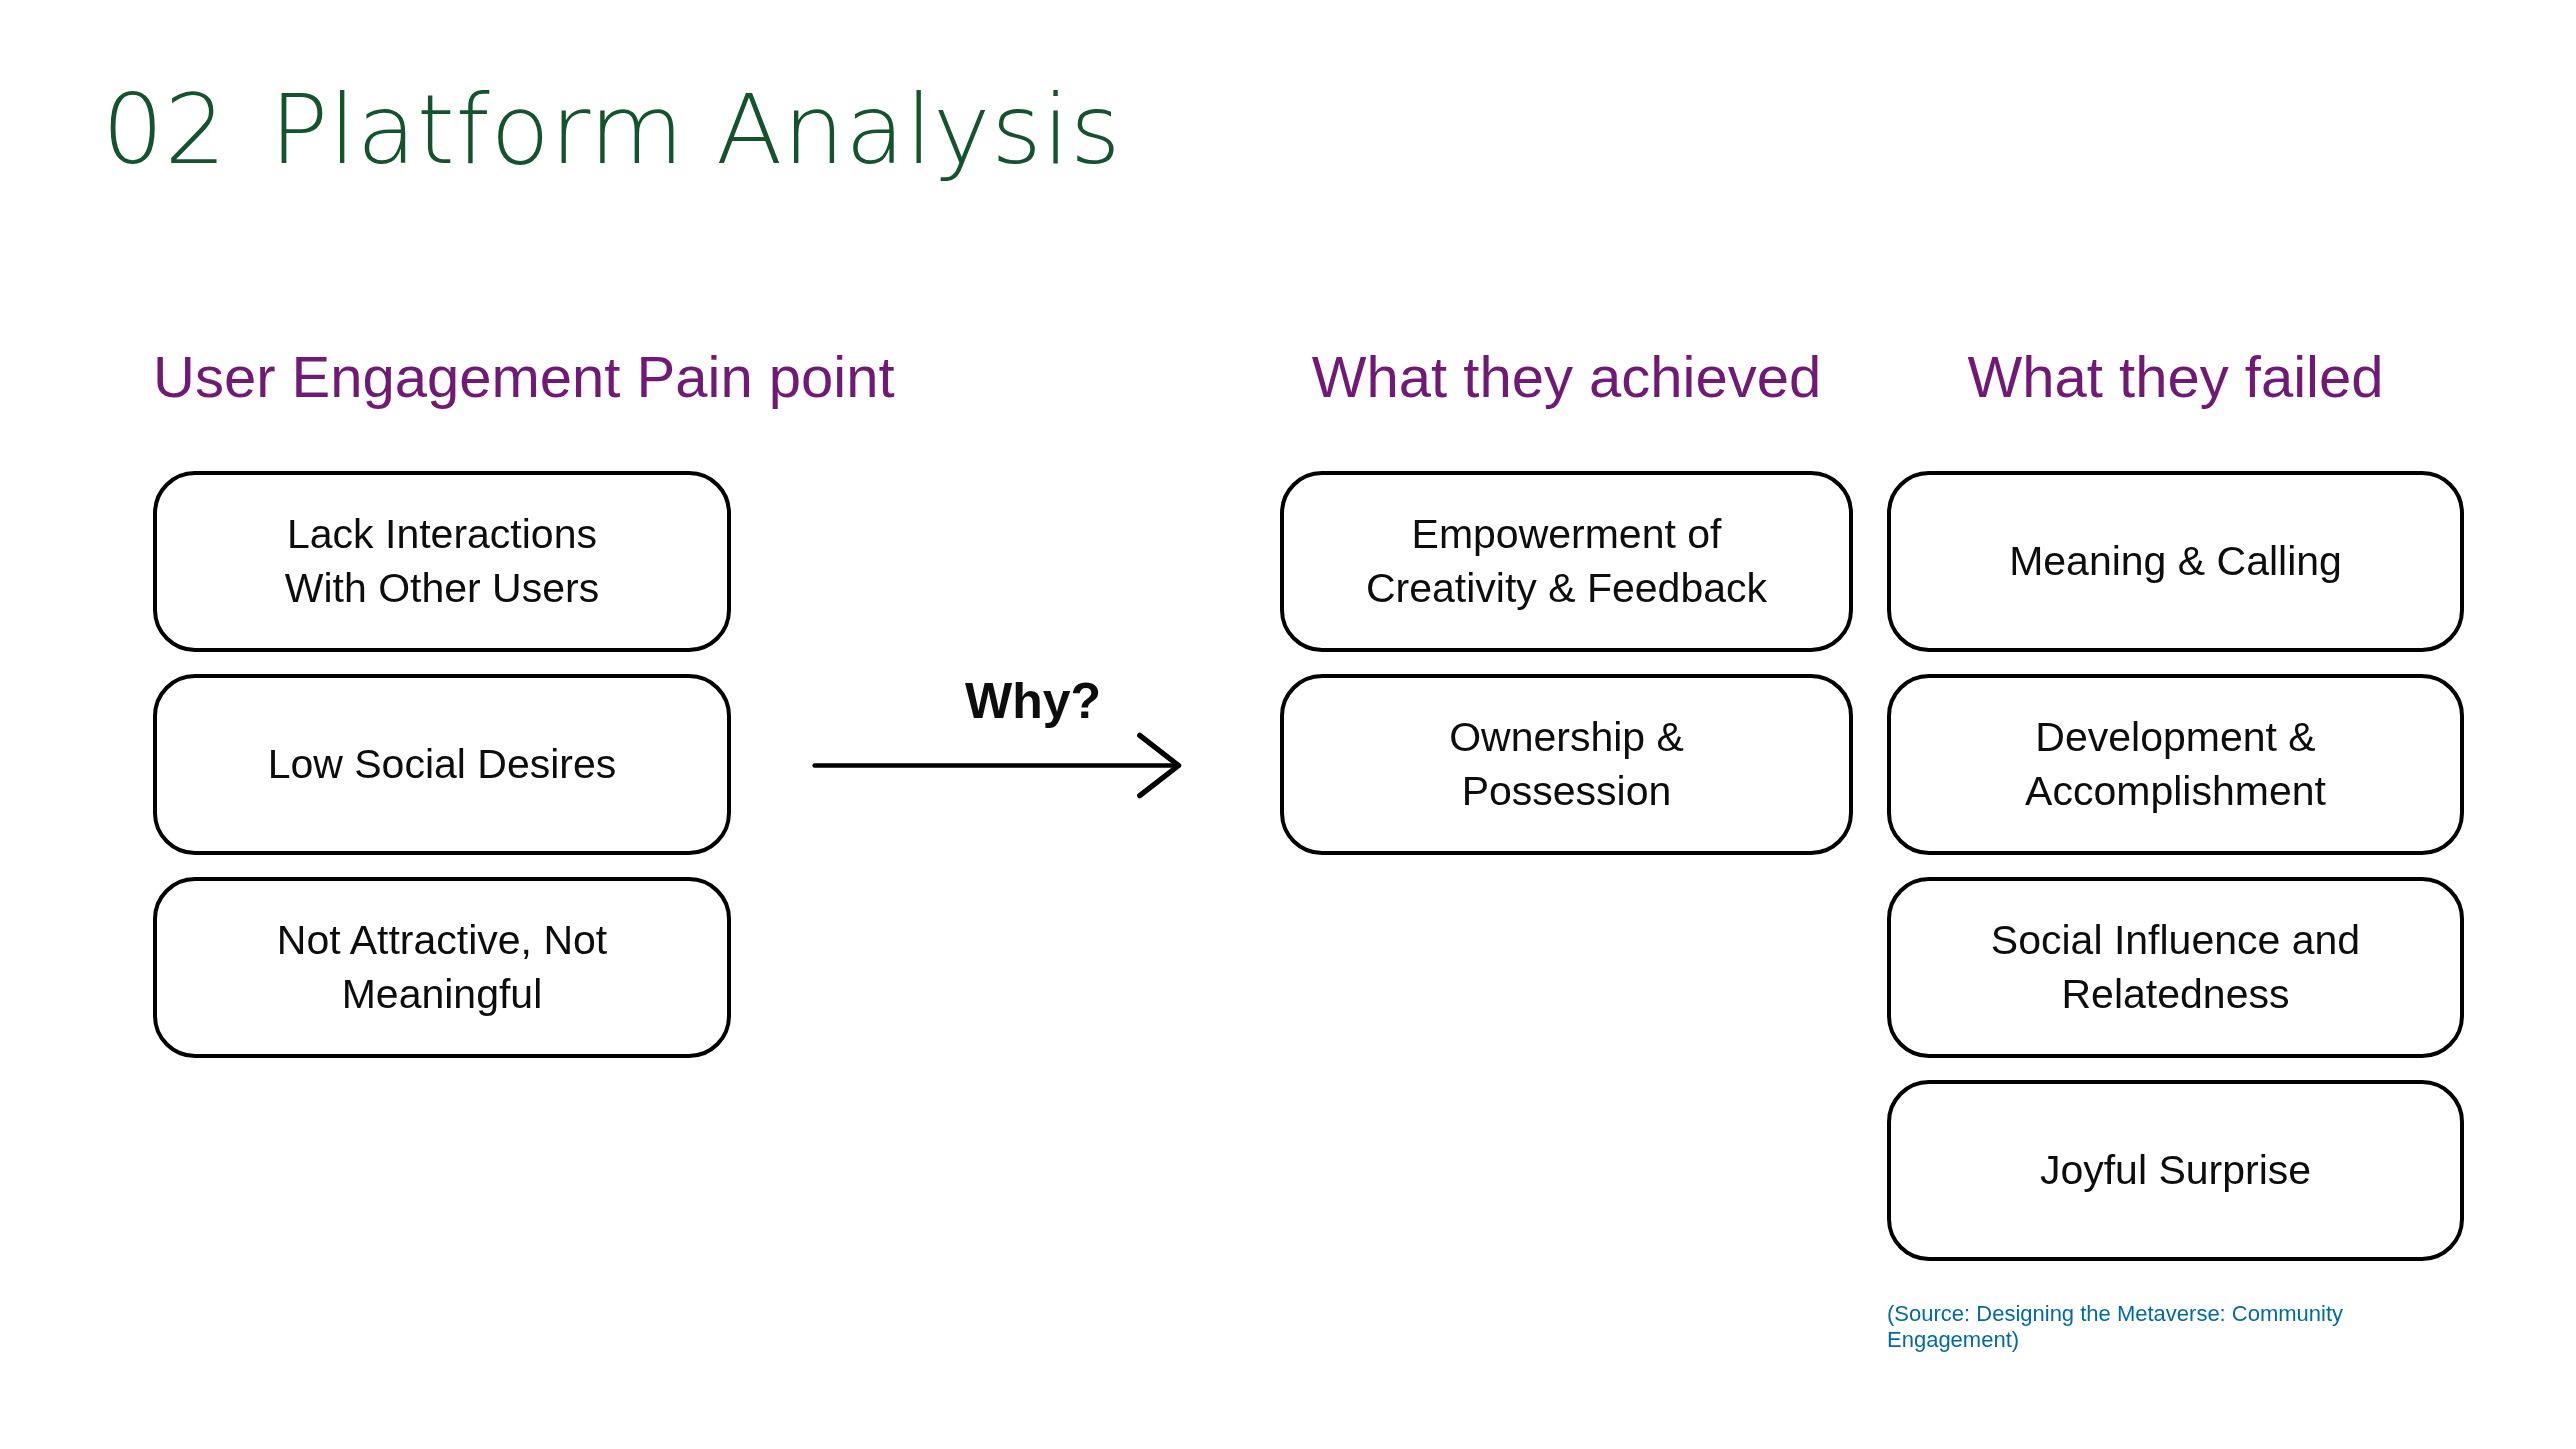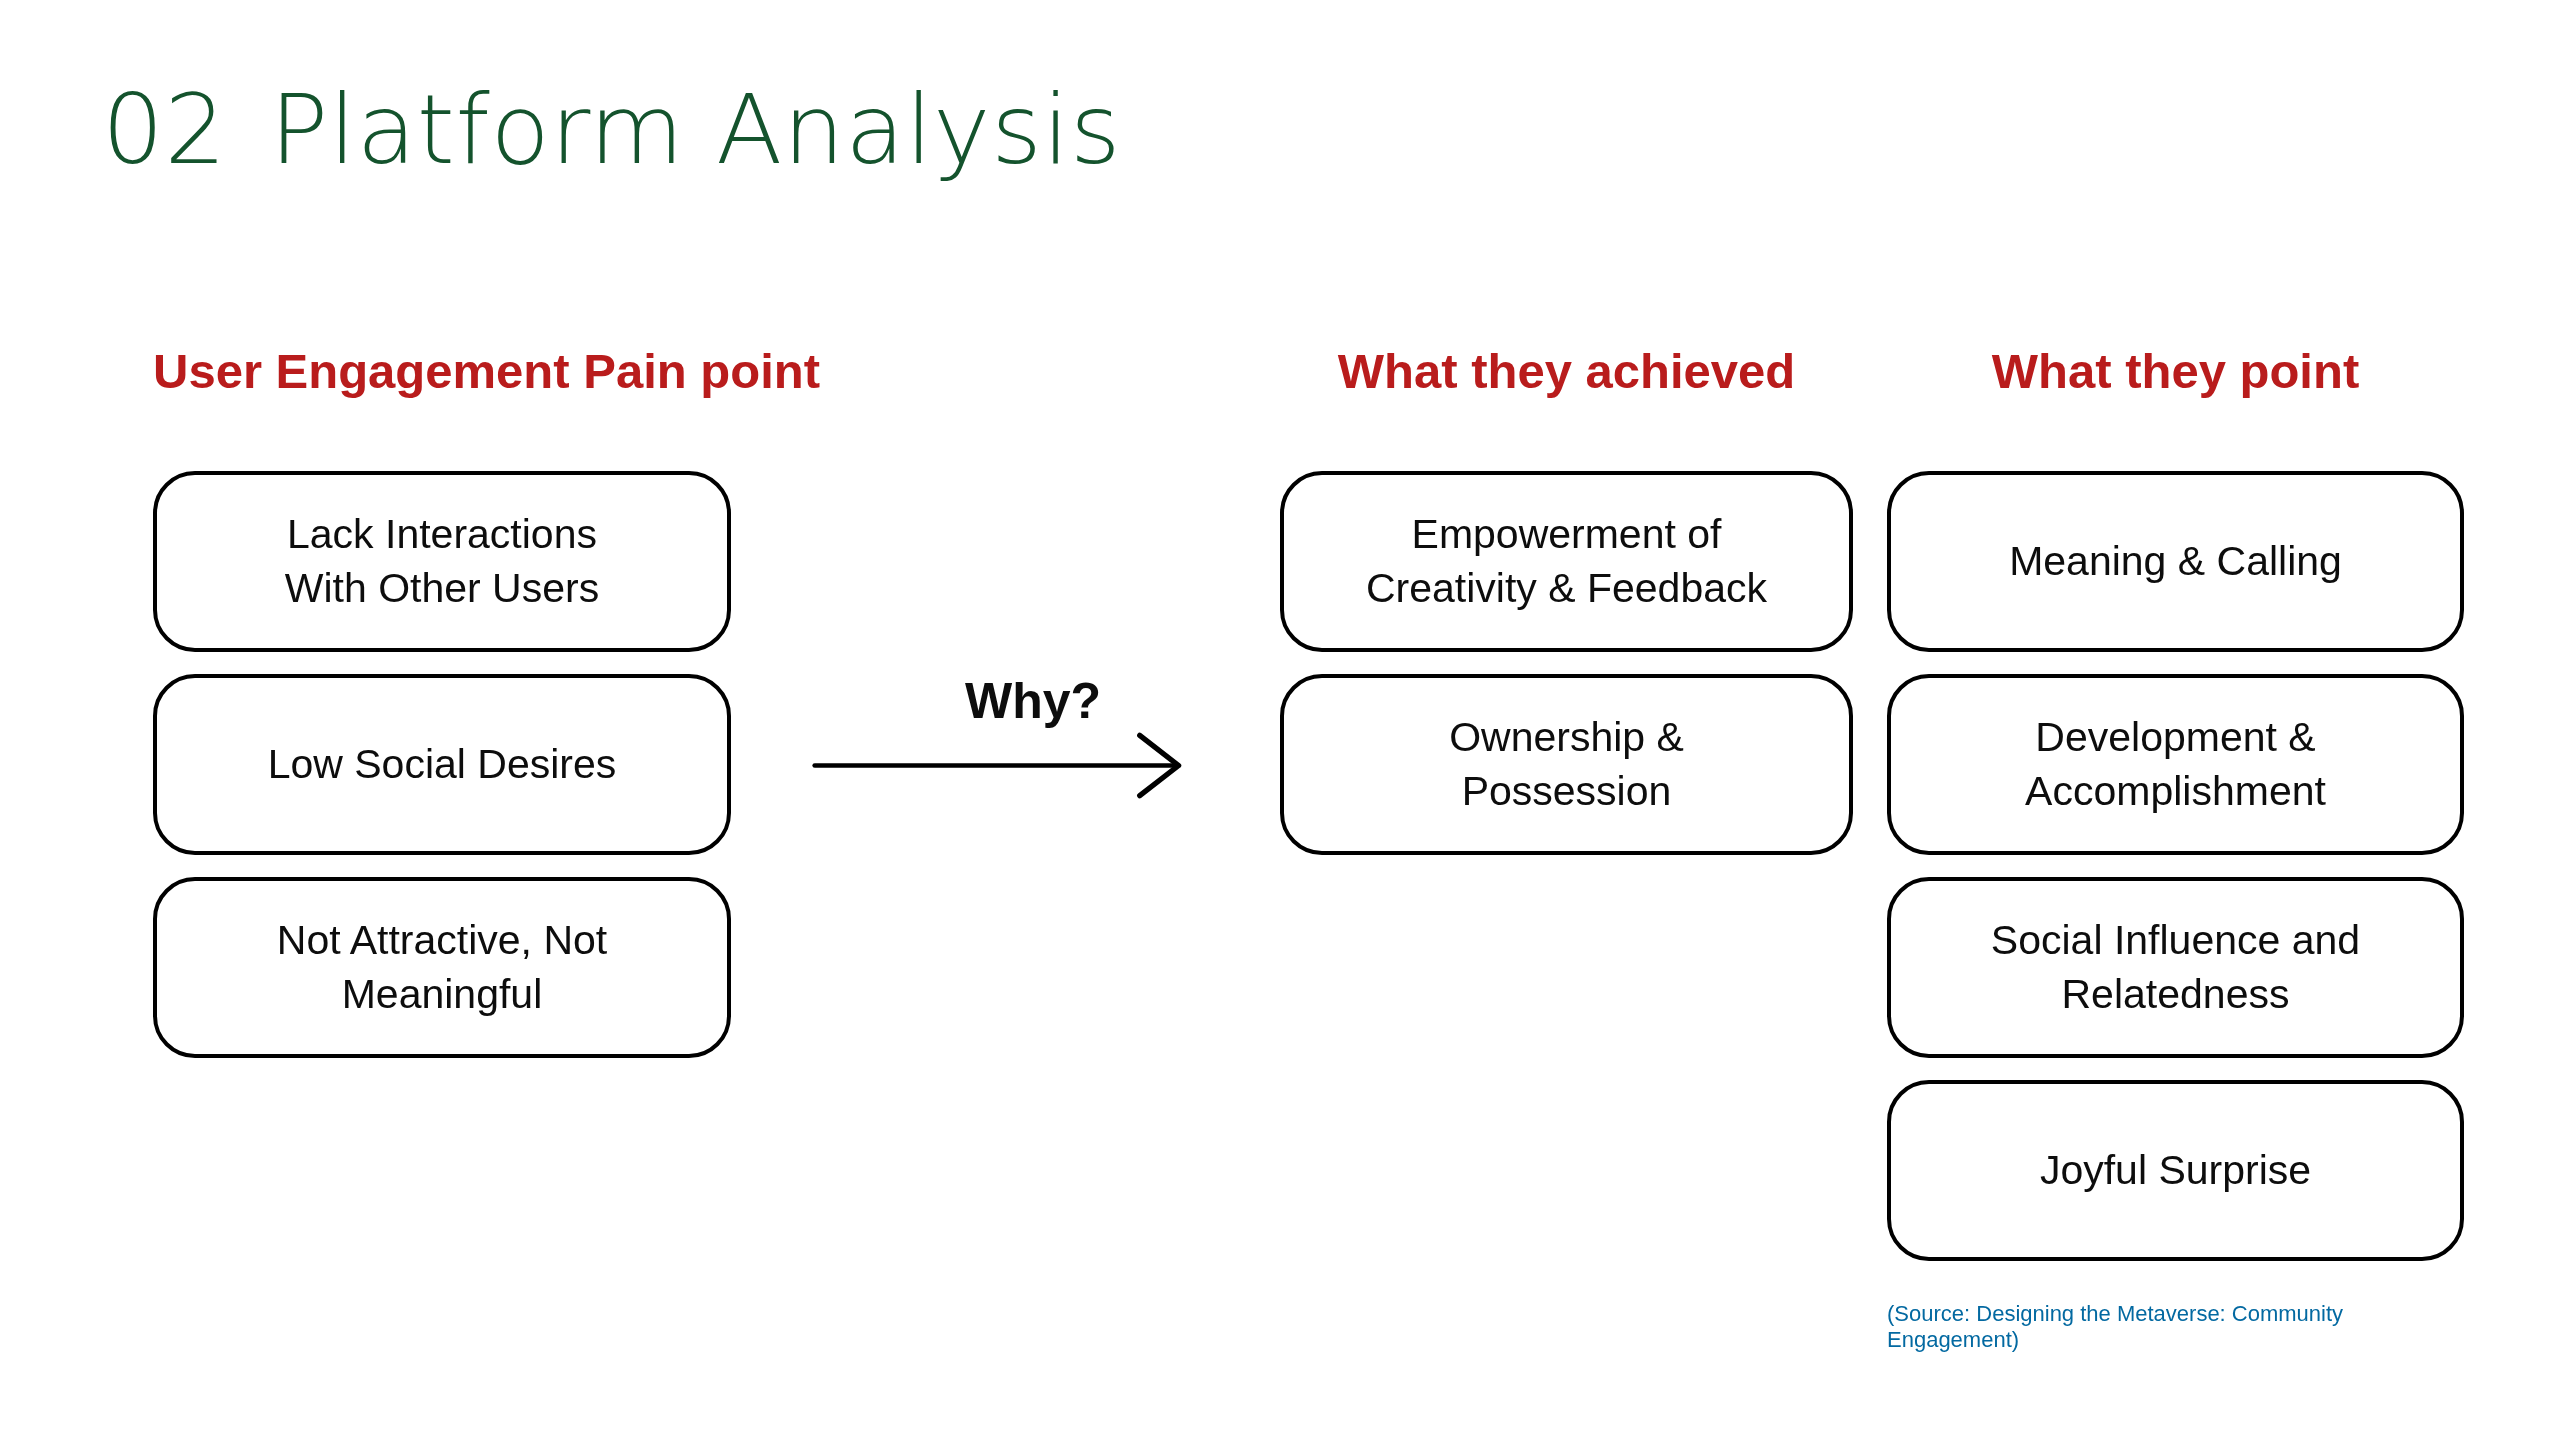--- a/index.html
+++ b/index.html
@@ -28,24 +28,24 @@
     color: #14532d;
     letter-spacing: 0.7px;
     white-space: nowrap;
   }
   .slide-title .num { margin-right: 43px; }
 
   
   .col-heading {
     position: absolute;
     top: 343px;
-    font-size: 49px;
-    font-weight: 700;
+    font-size: 58px;
+    font-weight: 400;
     text-align: center;
-    color: #b91c1c;
+    color: #701a75;
     white-space: nowrap;
   }
   #heading-pain     { left: 153px;  width: 578px; }
   #heading-achieved { left: 1280px; width: 573px; }
   #heading-failed   { left: 1887px; width: 577px; }
 
   
   .box-col {
     position: absolute;
     top: 471px;
@@ -109,21 +109,21 @@
 <div class="slide">
 
   <header class="slide-title">
     <span class="num">02</span><span>Platform Analysis</span>
   </header>
 
   <div class="col-heading" id="heading-pain">User Engagement Pain point</div>
 
   <div class="col-heading" id="heading-achieved">What they achieved</div>
 
-  <div class="col-heading" id="heading-failed">What they point</div>
+  <div class="col-heading" id="heading-failed">What they failed</div>
 
   <div class="box-col" id="col-pain">
     <div class="box">
       <span class="box-label">Lack Interactions
 With Other Users</span>
     </div>
     <div class="box">
       <span class="box-label">Low Social Desires</span>
     </div>
     <div class="box">

